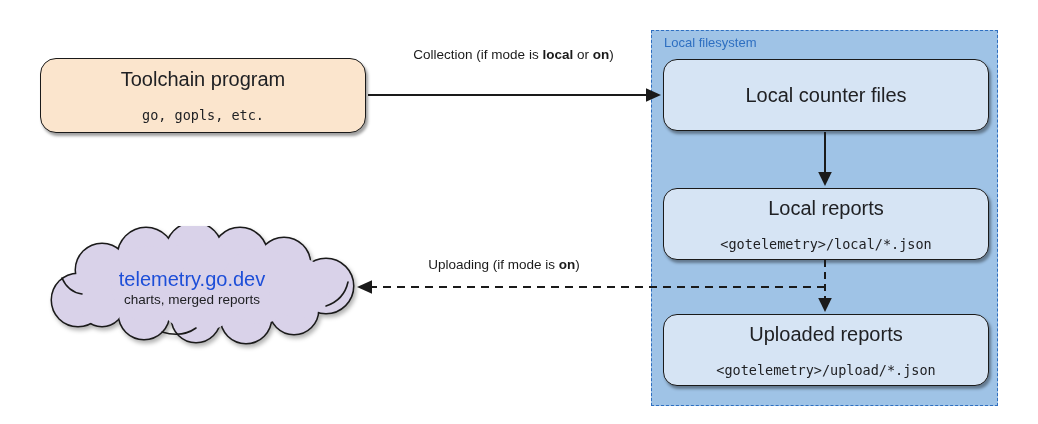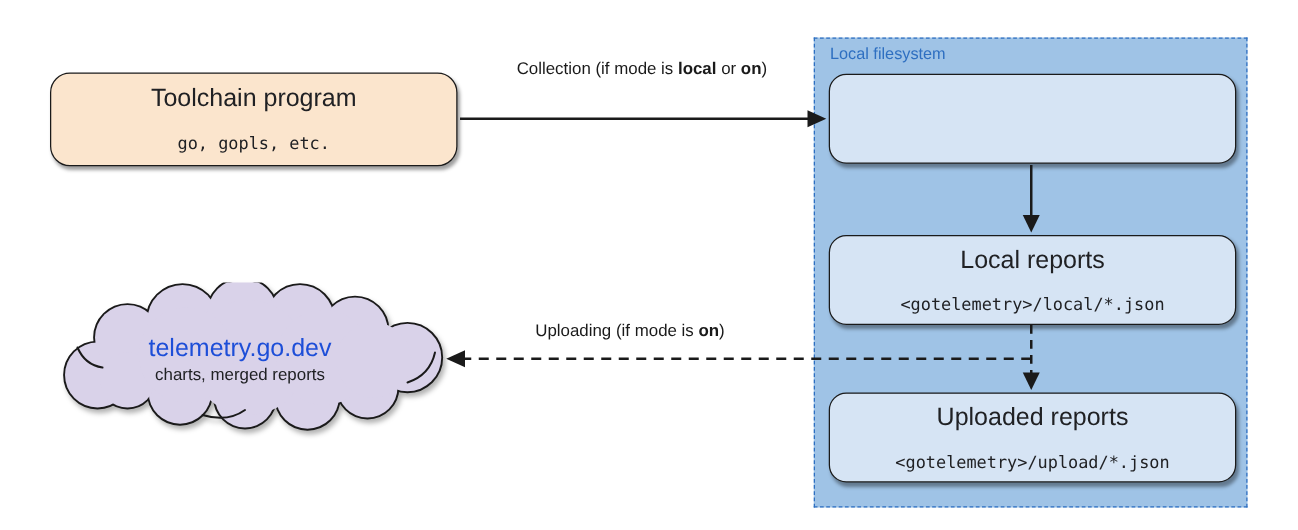--- a/index.html
+++ b/index.html
@@ -41,20 +41,21 @@
 </style>
 </head>
 <body>
 
 <div class="stage">
 
   <div class="fs">
     <div class="fs-label">Local filesystem</div>
 
     <div class="node fs-node n0">
+      <div class="node-title">Local counter files</div>
     </div>
 
     <div class="node fs-node n2">
       <div class="node-title">Uploaded reports</div>
       <div class="node-sub">&lt;gotelemetry&gt;/upload/*.json</div>
     </div>
 
     <div class="node fs-node n1">
       <div class="node-title">Local reports</div>
       <div class="node-sub">&lt;gotelemetry&gt;/local/*.json</div>

